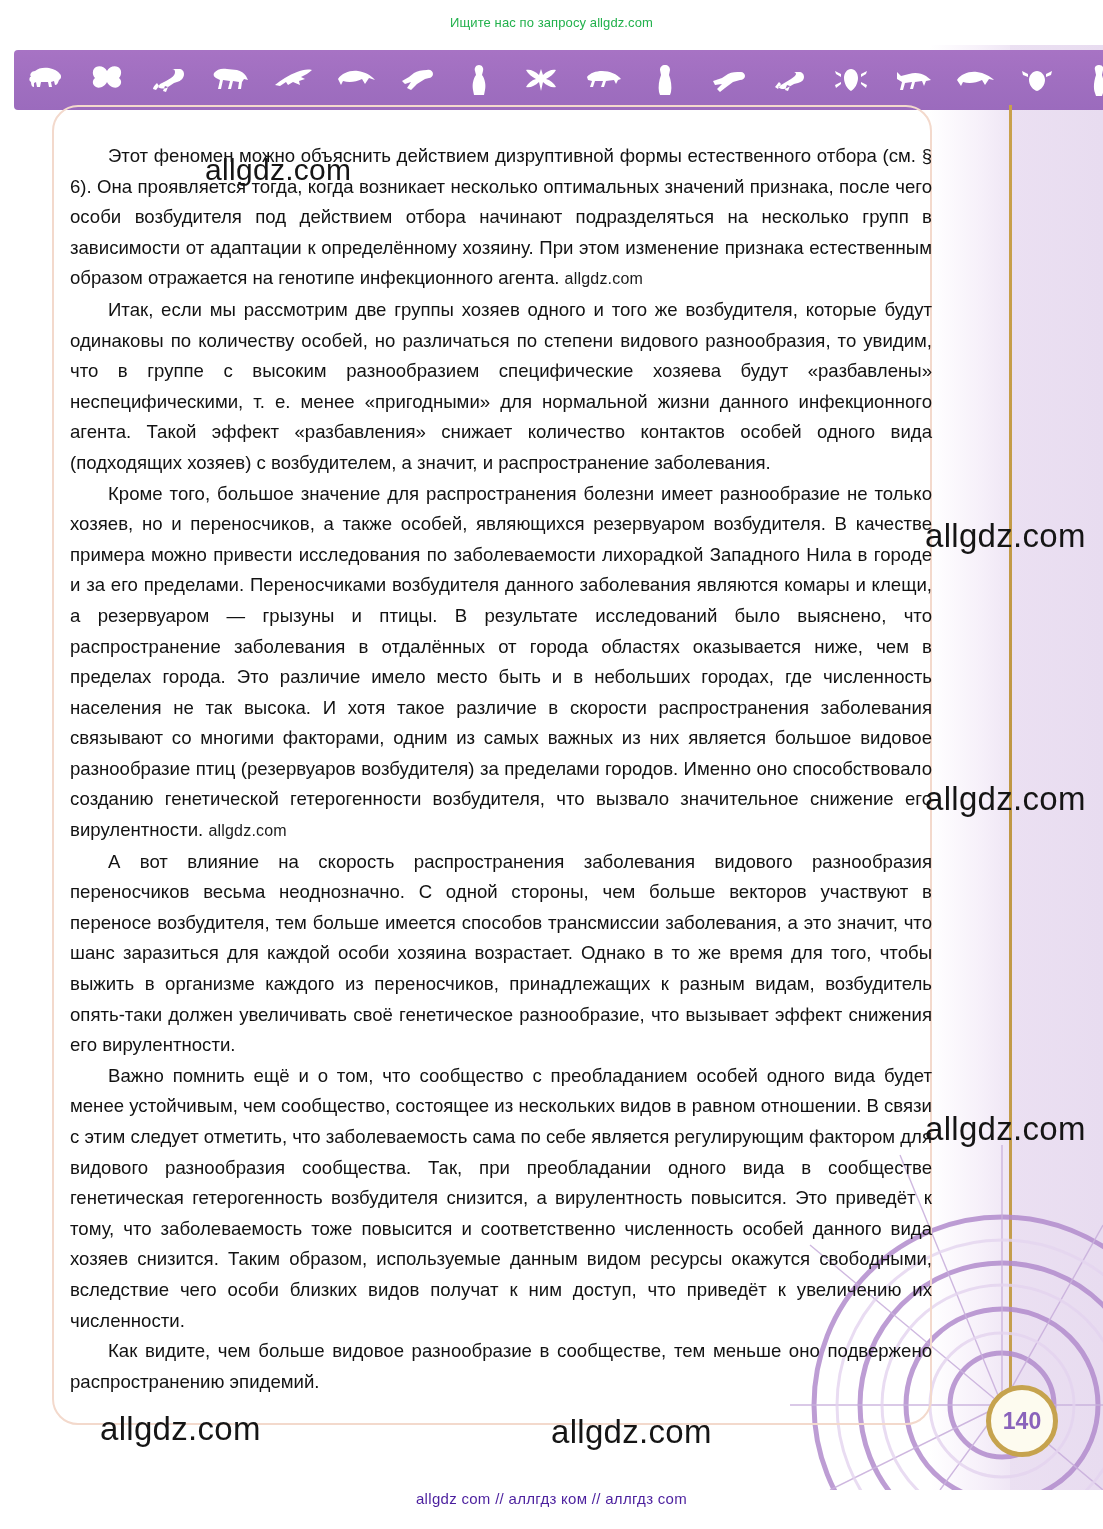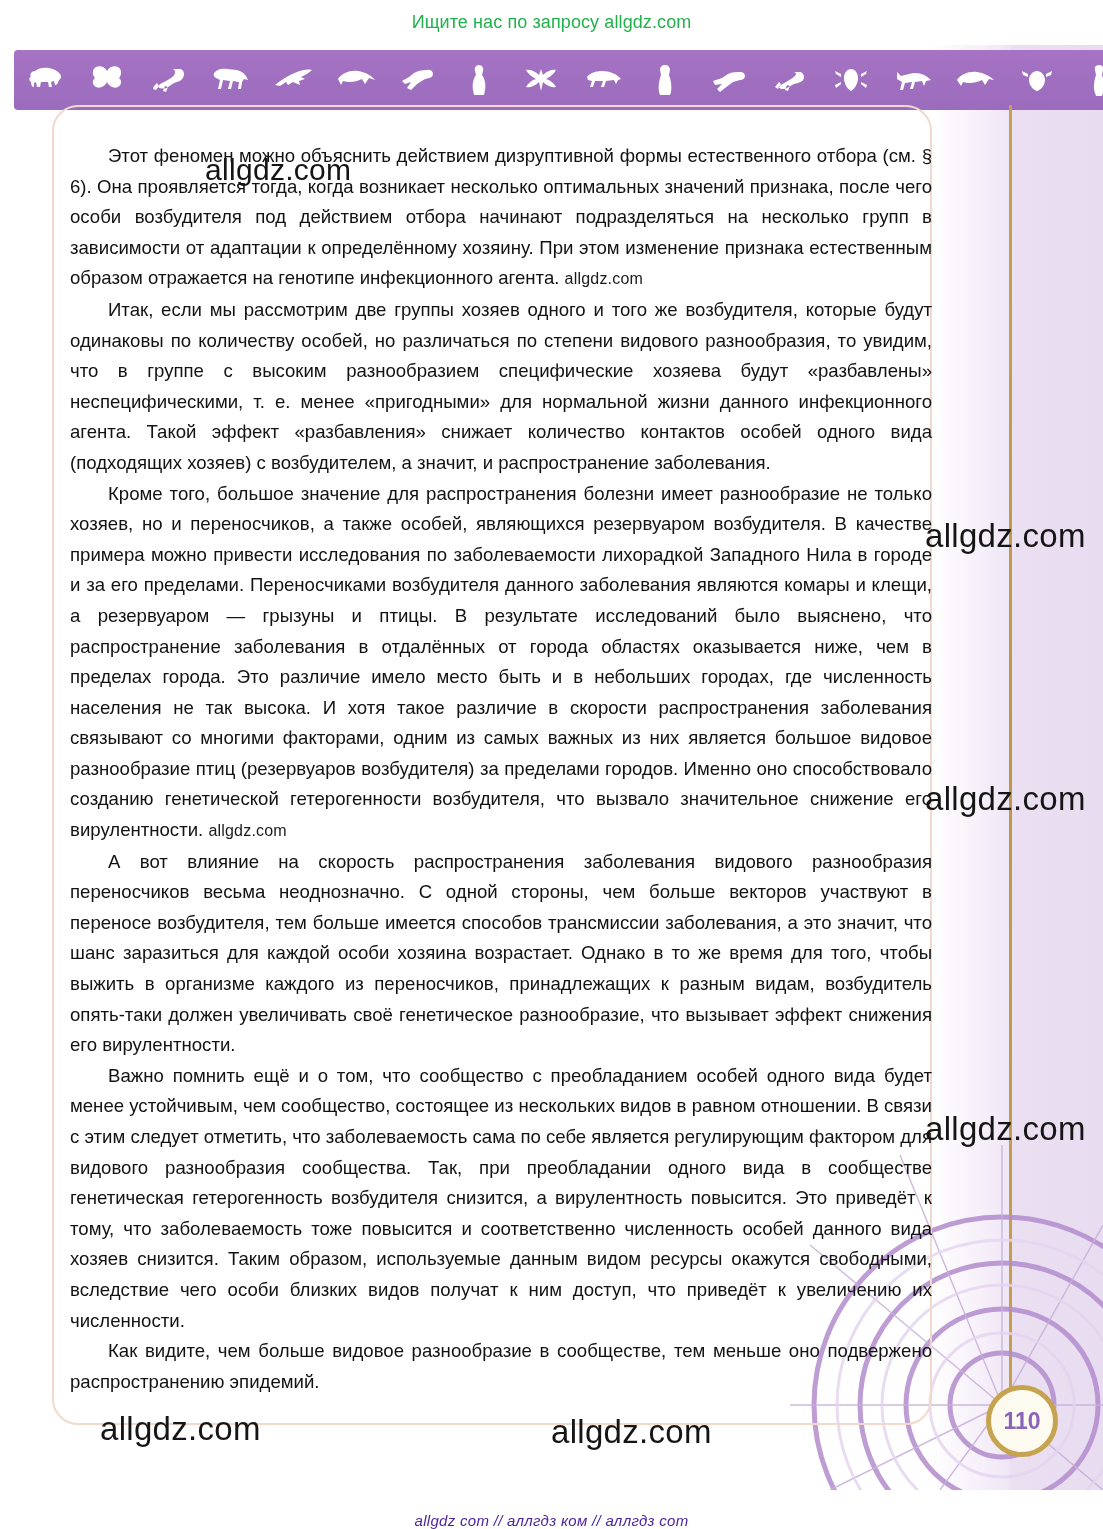--- a/index.html
+++ b/index.html
@@ -21,21 +21,21 @@
     top: 0; left: 0;
     width: 1103px;
     height: 45px;
     background: #ffffff;
     display: flex;
     align-items: center;
     justify-content: center;
   }
   .top-banner-text {
     color: #22b14c;
-    font-size: 18px;
+    font-size: 13px;
     letter-spacing: 0.1px;
   }
 
   
   .page-sheet {
     position: absolute;
     top: 45px; left: 0;
     width: 1103px;
     height: 1445px;
     background: #ffffff;
@@ -170,24 +170,23 @@
   .wm-5 { top: 1365px; left: 100px; font-size: 33px; }
   .wm-6 { top: 1368px; left: 551px; font-size: 33px; }
 
   
   .footer {
     position: absolute;
     bottom: 0; left: 0;
     width: 1103px;
     height: 39px;
     display: flex;
-    align-items: flex-end;
+    align-items: flex-start;
     justify-content: center;
     background: #ffffff;
-    font-style: italic;
   }
   .footer-text {
     color: #4b1f9e;
     font-size: 15px;
     letter-spacing: 0.3px;
   }
 </style>
 </head>
 <body>
 
@@ -327,21 +326,21 @@
   <div class="text-body">
     <p><span>Этот феномен можно объяснить действием дизруптивной формы естественного отбора (см. § 6). Она проявляется тогда, когда возникает несколько оптимальных значений признака, после чего особи возбудителя под действием отбора начинают подразделяться на несколько групп в зависимости от адаптации к определённому хозяину. При этом изменение признака естественным образом отражается на генотипе инфекционного агента. </span><span class="inline-wm">allgdz.com</span></p>
     <p><span>Итак, если мы рассмотрим две группы хозяев одного и того же возбудителя, которые будут одинаковы по количеству особей, но различаться по степени видового разнообразия, то увидим, что в группе с высоким разнообразием специфические хозяева будут «разбавлены» неспецифическими, т. е. менее «пригодными» для нормальной жизни данного инфекционного агента. Такой эффект «разбавления» снижает количество контактов особей одного вида (подходящих хозяев) с возбудителем, а значит, и распространение заболевания.</span></p>
     <p><span>Кроме того, большое значение для распространения болезни имеет разнообразие не только хозяев, но и переносчиков, а также особей, являющихся резервуаром возбудителя. В качестве примера можно привести исследования по заболеваемости лихорадкой Западного Нила в городе и за его пределами. Переносчиками возбудителя данного заболевания являются комары и клещи, а резервуаром — грызуны и птицы. В результате исследований было выяснено, что распространение заболевания в отдалённых от города областях оказывается ниже, чем в пределах города. Это различие имело место быть и в небольших городах, где численность населения не так высока. И хотя такое различие в скорости распространения заболевания связывают со многими факторами, одним из самых важных из них является большое видовое разнообразие птиц (резервуаров возбудителя) за пределами городов. Именно оно способствовало созданию генетической гетерогенности возбудителя, что вызвало значительное снижение его вирулентности. </span><span class="inline-wm">allgdz.com</span></p>
     <p><span>А вот влияние на скорость распространения заболевания видового разнообразия переносчиков весьма неоднозначно. С одной стороны, чем больше векторов участвуют в переносе возбудителя, тем больше имеется способов трансмиссии заболевания, а это значит, что шанс заразиться для каждой особи хозяина возрастает. Однако в то же время для того, чтобы выжить в организме каждого из переносчиков, принадлежащих к разным видам, возбудитель опять-таки должен увеличивать своё генетическое разнообразие, что вызывает эффект снижения его вирулентности.</span></p>
     <p><span>Важно помнить ещё и о том, что сообщество с преобладанием особей одного вида будет менее устойчивым, чем сообщество, состоящее из нескольких видов в равном отношении. В связи с этим следует отметить, что заболеваемость сама по себе является регулирующим фактором для видового разнообразия сообщества. Так, при преобладании одного вида в сообществе генетическая гетерогенность возбудителя снизится, а вирулентность повысится. Это приведёт к тому, что заболеваемость тоже повысится и соответственно численность особей данного вида хозяев снизится. Таким образом, используемые данным видом ресурсы окажутся свободными, вследствие чего особи близких видов получат к ним доступ, что приведёт к увеличению их численности.</span></p>
     <p><span>Как видите, чем больше видовое разнообразие в сообществе, тем меньше оно подвержено распространению эпидемий.</span></p>
   </div>
 
   <div class="page-number">
-    <span>110</span>
+    <span>140</span>
   </div>
 
   <span class="wm wm-1">allgdz.com</span>
   <span class="wm wm-2">allgdz.com</span>
   <span class="wm wm-3">allgdz.com</span>
   <span class="wm wm-4">allgdz.com</span>
   <span class="wm wm-5">allgdz.com</span>
   <span class="wm wm-6">allgdz.com</span>
 
 </div>

